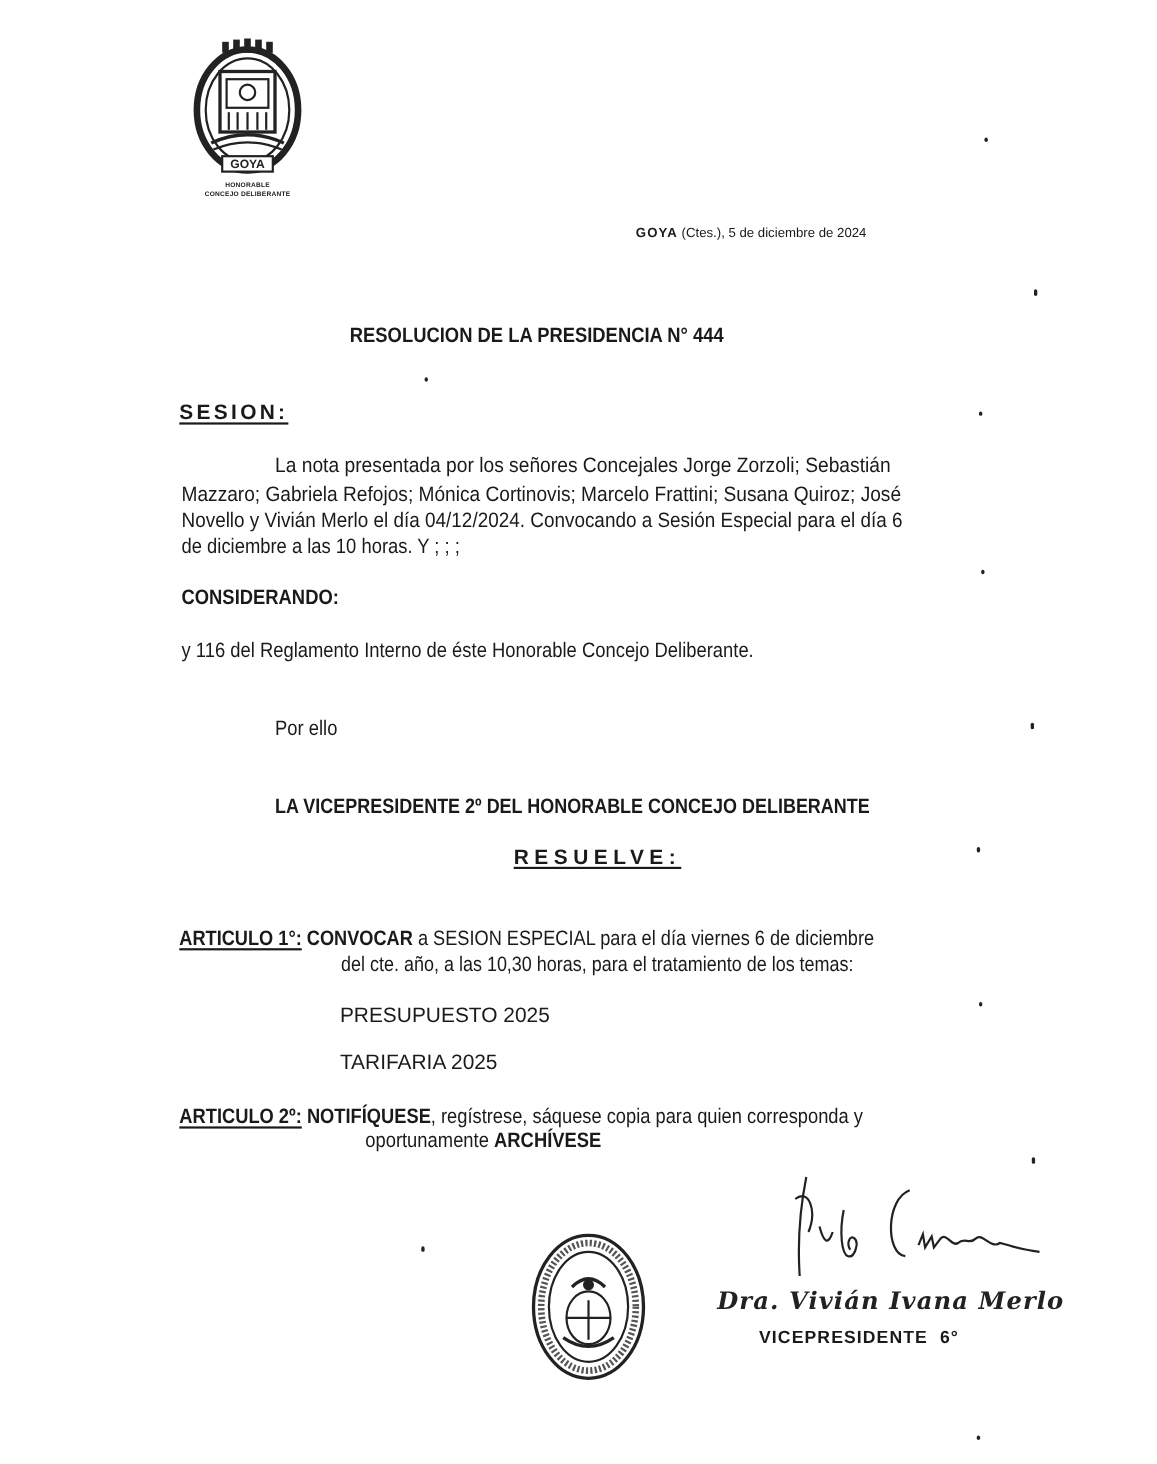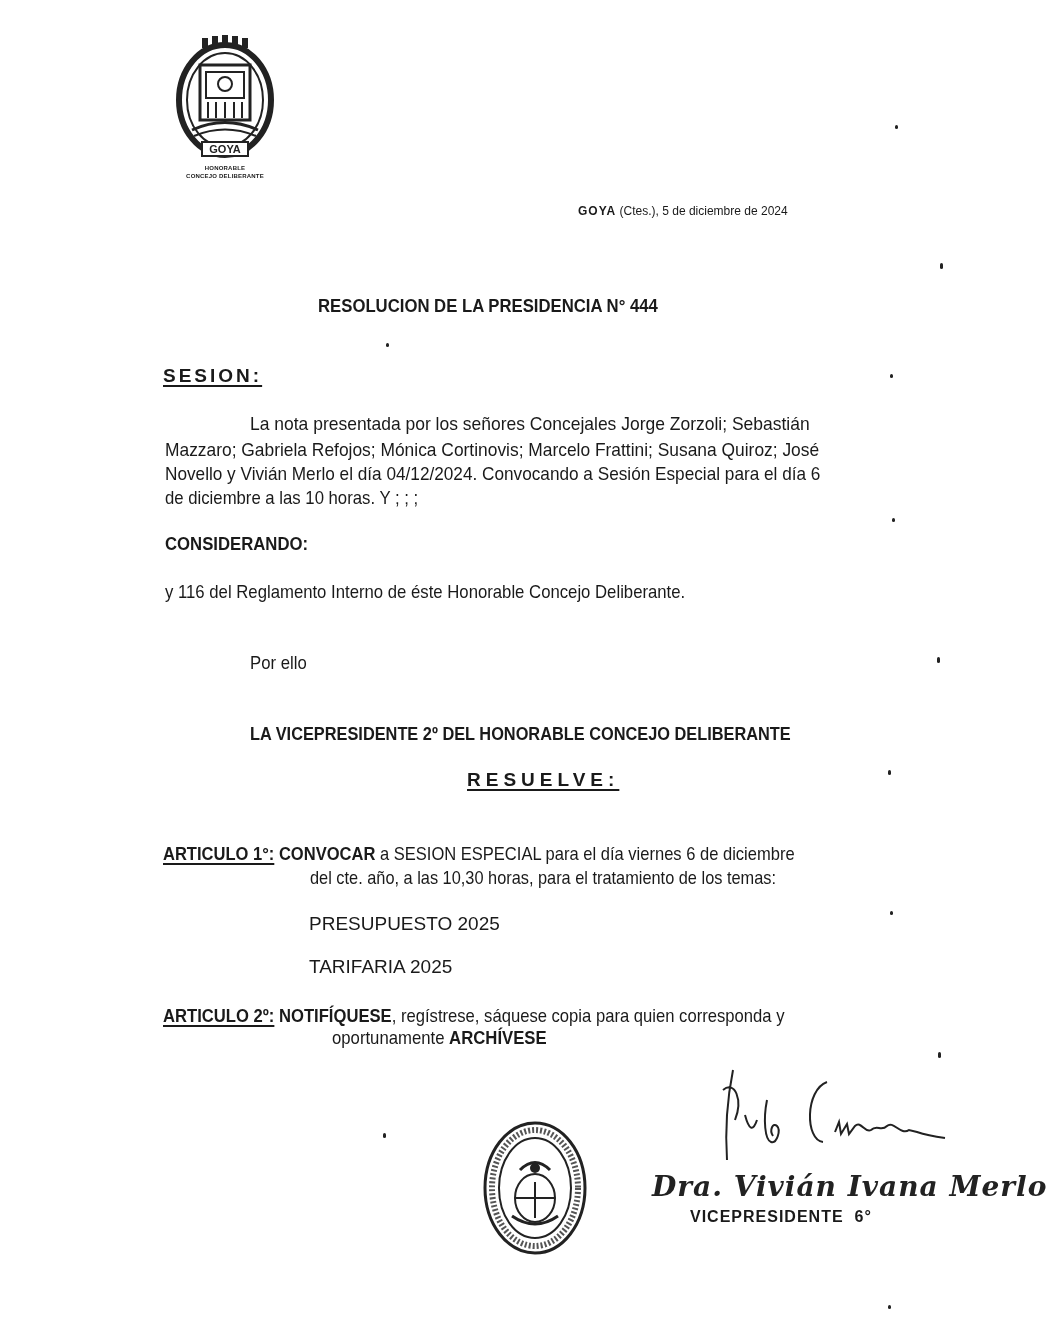--- a/index.html
+++ b/index.html
@@ -112,21 +112,21 @@
 </div>
 
 <div class="abs" style="left:705px; top:1060px; width:250px; height:110px;">
   <svg width="250" height="110" viewBox="0 0 250 110">
     <path d="M28 10 C22 40 20 70 22 100 M18 30 C30 20 38 40 30 60 M40 55 C44 70 48 72 52 60" fill="none" stroke="#222" stroke-width="2"></path>
     <path d="M62 40 C58 60 60 80 66 82 C72 84 76 70 72 66 C68 62 64 70 68 76" fill="none" stroke="#222" stroke-width="2"></path>
     <path d="M122 22 C100 30 100 80 118 82" fill="none" stroke="#222" stroke-width="2"></path>
     <path d="M130 72 L134 62 L136 74 L142 64 L144 74 L150 66 C156 60 160 74 166 70 C172 64 176 72 182 66 C188 60 196 76 204 70 L212 72 C218 74 226 76 240 78" fill="none" stroke="#222" stroke-width="2"></path>
   </svg>
 </div>
-<div class="abs" style="left:652px; top:1170px; font-family:'DejaVu Serif', serif; font-style:italic; font-weight:bold; font-size:28px; color:#222; white-space:nowrap; letter-spacing:1px;">Dra. Vivián Ivana Merlo</div>
+<div class="abs" style="left:652px; top:1170px; font-family:'DejaVu Serif', serif; font-style:italic; font-weight:bold; font-size:22px; color:#222; white-space:nowrap; letter-spacing:1px;">Dra. Vivián Ivana Merlo</div>
 <div class="abs b" style="left:690px; top:1208px; font-size:16px; letter-spacing:1px; white-space:pre; font-variant: small-caps;">VICEPRESIDENTE  6°</div>
 
 <div class="dot" style="left:940px; top:263px;"></div>
 <div class="dot" style="left:386px; top:343px; height:4px;"></div>
 <div class="dot" style="left:890px; top:374px; height:4px;"></div>
 <div class="dot" style="left:892px; top:518px; height:4px;"></div>
 <div class="dot" style="left:937px; top:657px;"></div>
 <div class="dot" style="left:888px; top:770px; height:5px;"></div>
 <div class="dot" style="left:890px; top:911px; height:4px;"></div>
 <div class="dot" style="left:938px; top:1052px;"></div>

